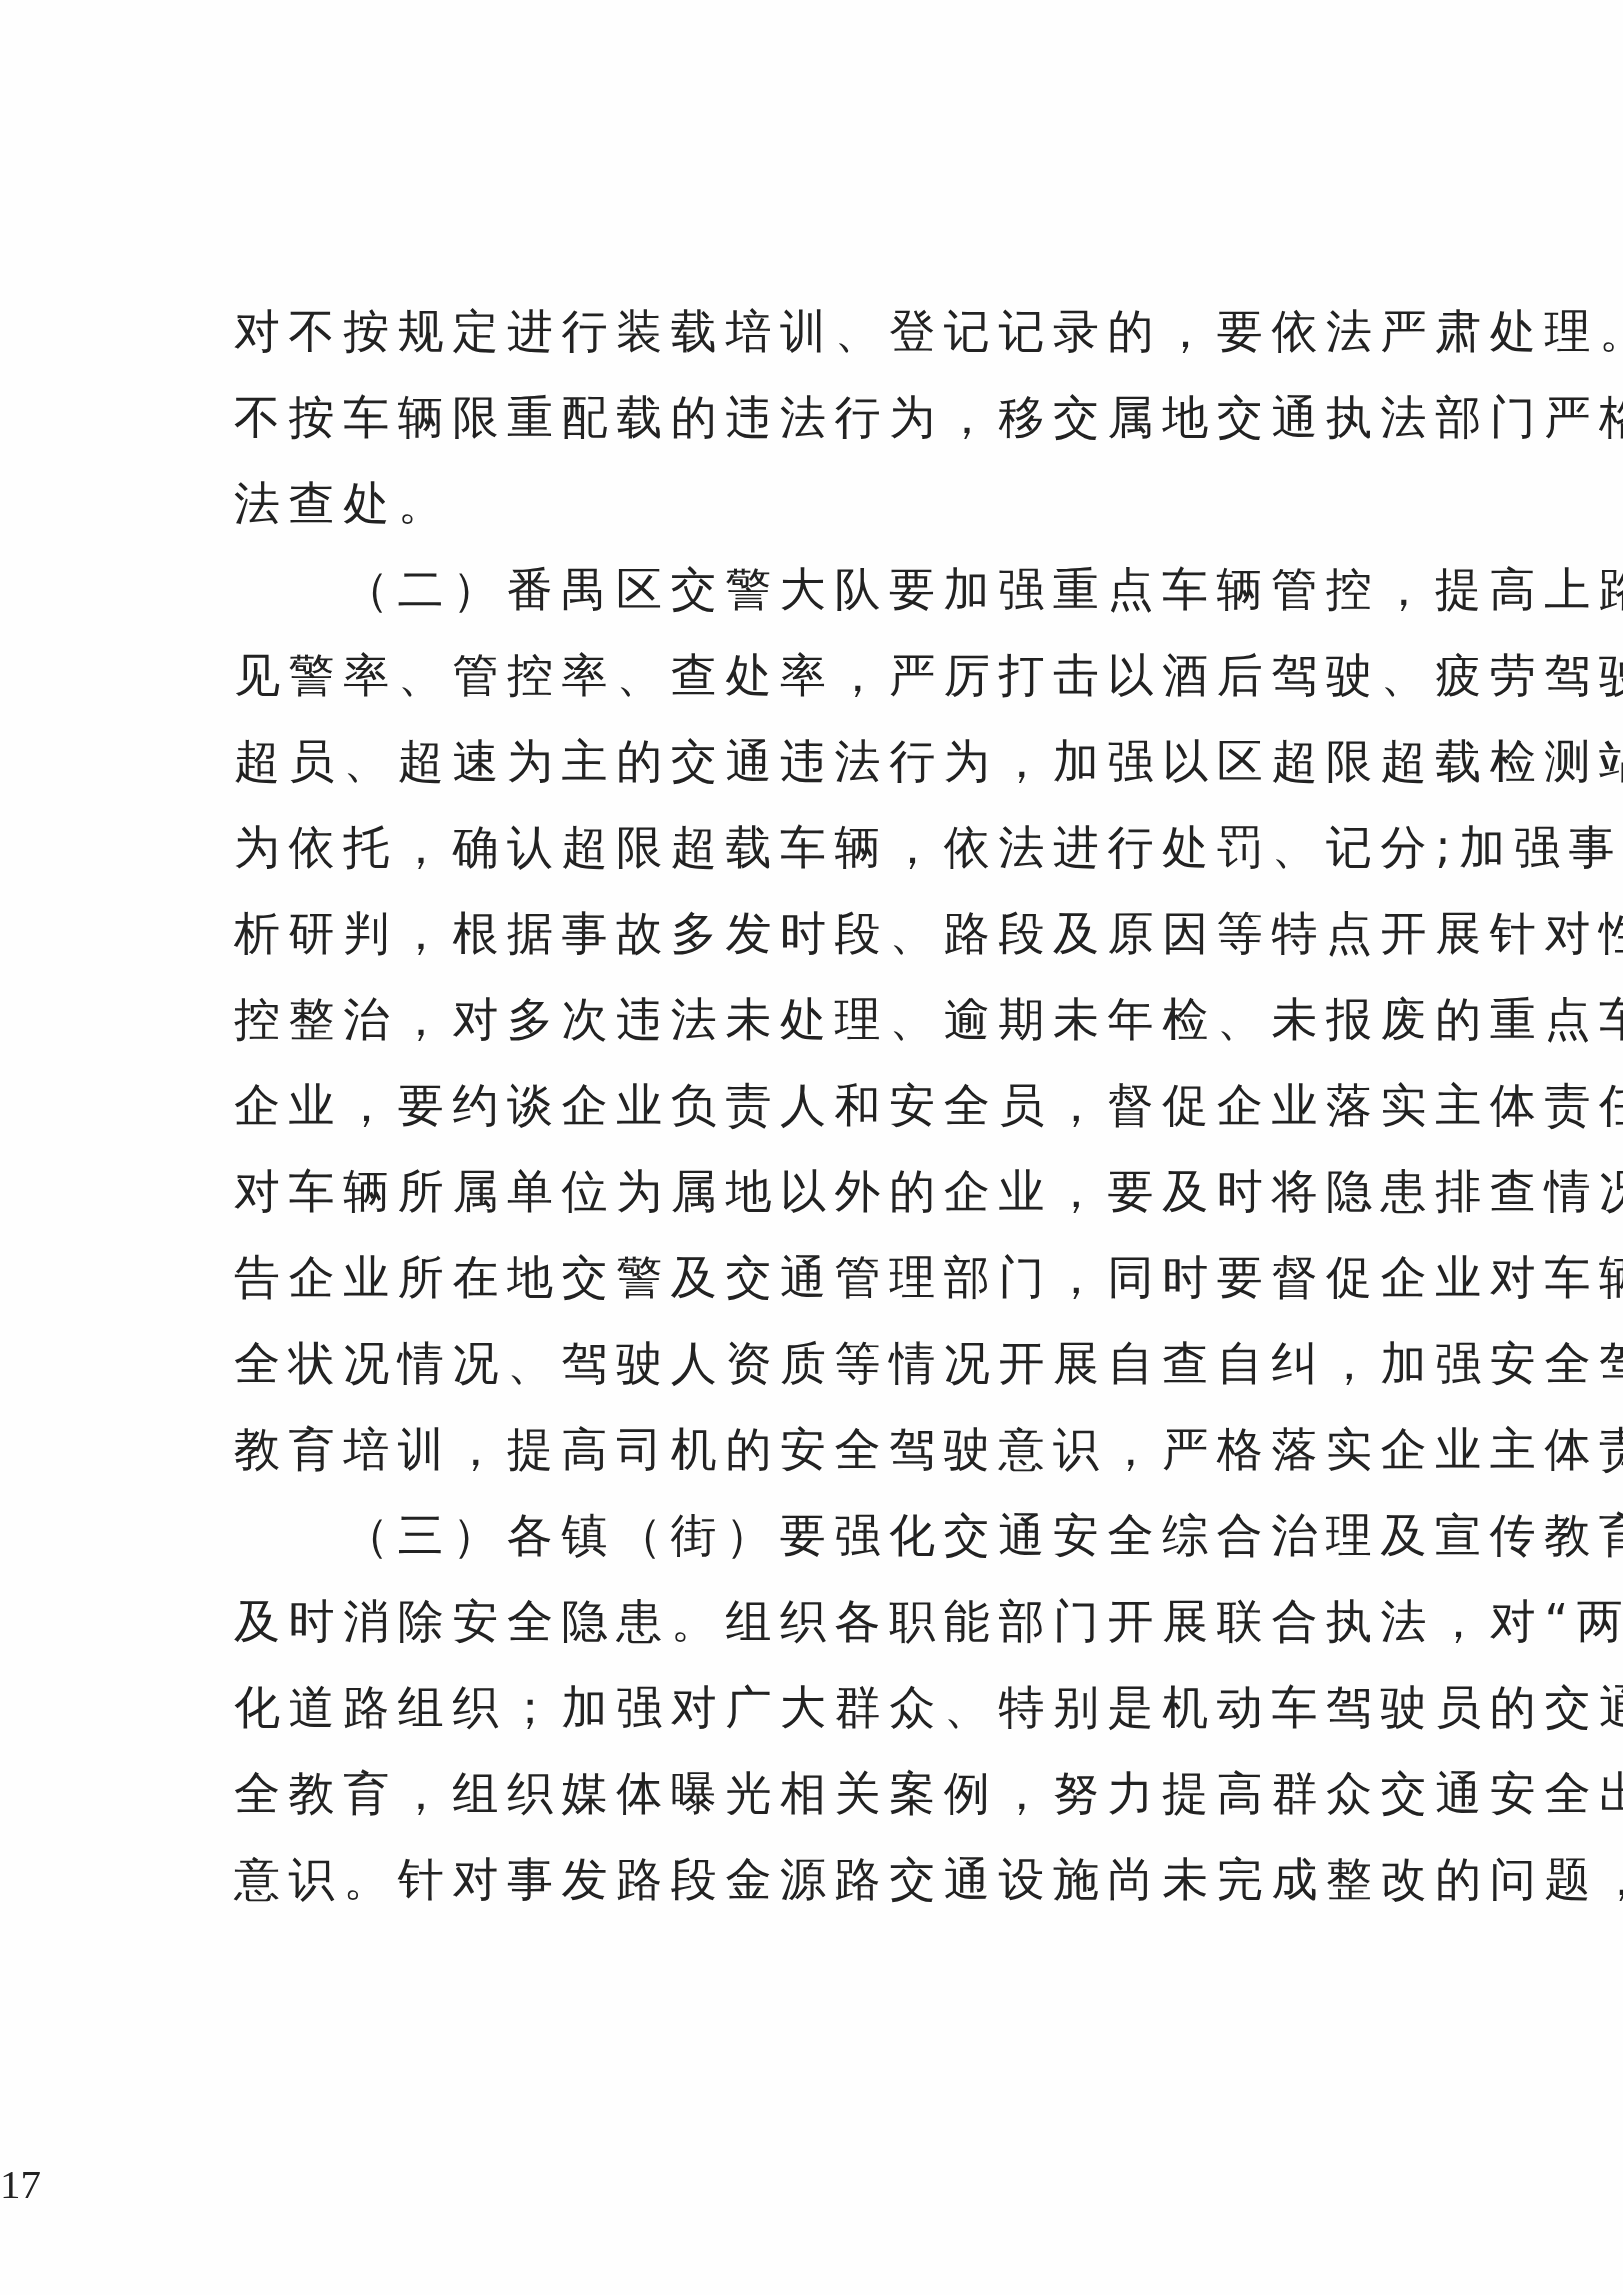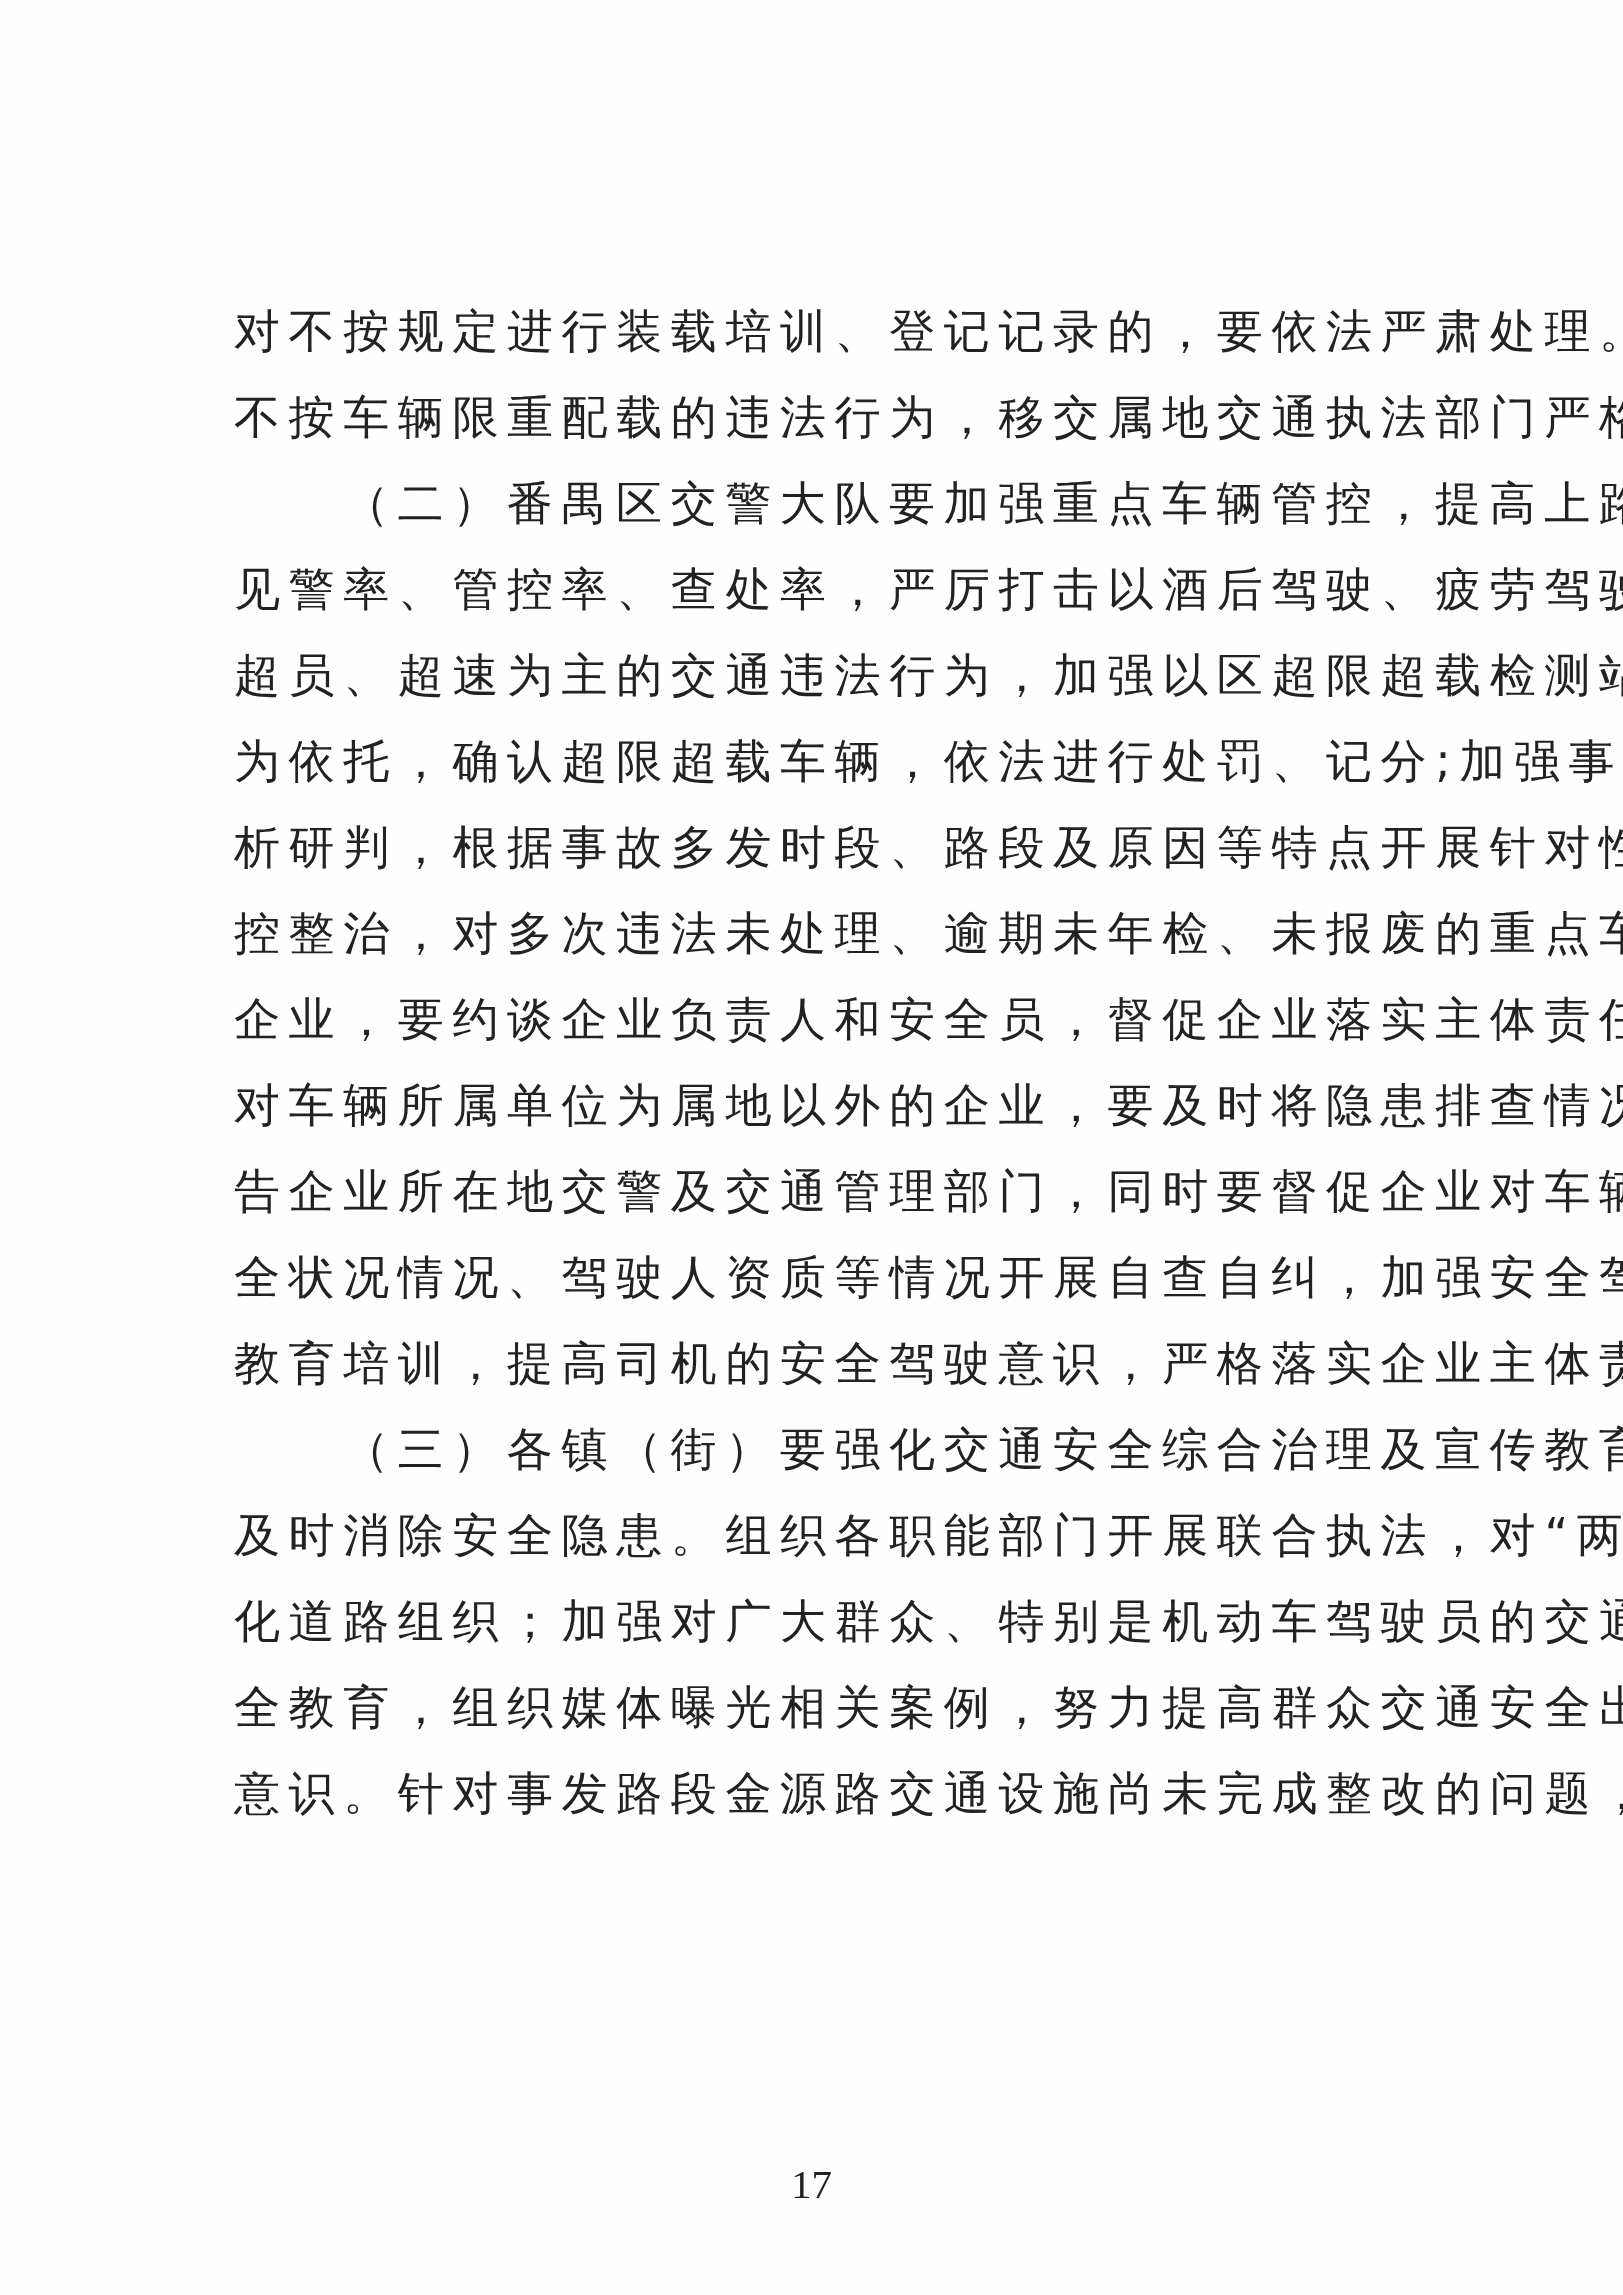--- a/index.html
+++ b/index.html
@@ -45,34 +45,34 @@
     text-align-last: left;
   }
   .line.indent {
     padding-left: 109px;
   }
   .page-number {
     position: absolute;
     left: 0;
     width: 1623px;
     top: 2160px;
-    text-align: center;
     font-family: "Liberation Serif", serif;
     font-size: 41px;
     color: #222222;
   }
 </style>
 </head>
 <body>
 
 <div class="page">
   <div class="text-block">
 
     <span class="line">对不按规定进行装载培训、登记记录的，要依法严肃处理。对</span>
     <span class="line">不按车辆限重配载的违法行为，移交属地交通执法部门严格依</span>
+    <span class="line last">法查处。</span>
 
     <span class="line indent">（二）番禺区交警大队要加强重点车辆管控，提高上路率、</span>
     <span class="line">见警率、管控率、查处率，严厉打击以酒后驾驶、疲劳驾驶、</span>
     <span class="line">超员、超速为主的交通违法行为，加强以区超限超载检测站点</span>
     <span class="line">为依托，确认超限超载车辆，依法进行处罚、记分;加强事故分</span>
     <span class="line">析研判，根据事故多发时段、路段及原因等特点开展针对性管</span>
     <span class="line">控整治，对多次违法未处理、逾期未年检、未报废的重点车辆</span>
     <span class="line">企业，要约谈企业负责人和安全员，督促企业落实主体责任，</span>
     <span class="line">对车辆所属单位为属地以外的企业，要及时将隐患排查情况函</span>
     <span class="line">告企业所在地交警及交通管理部门，同时要督促企业对车辆安</span>

